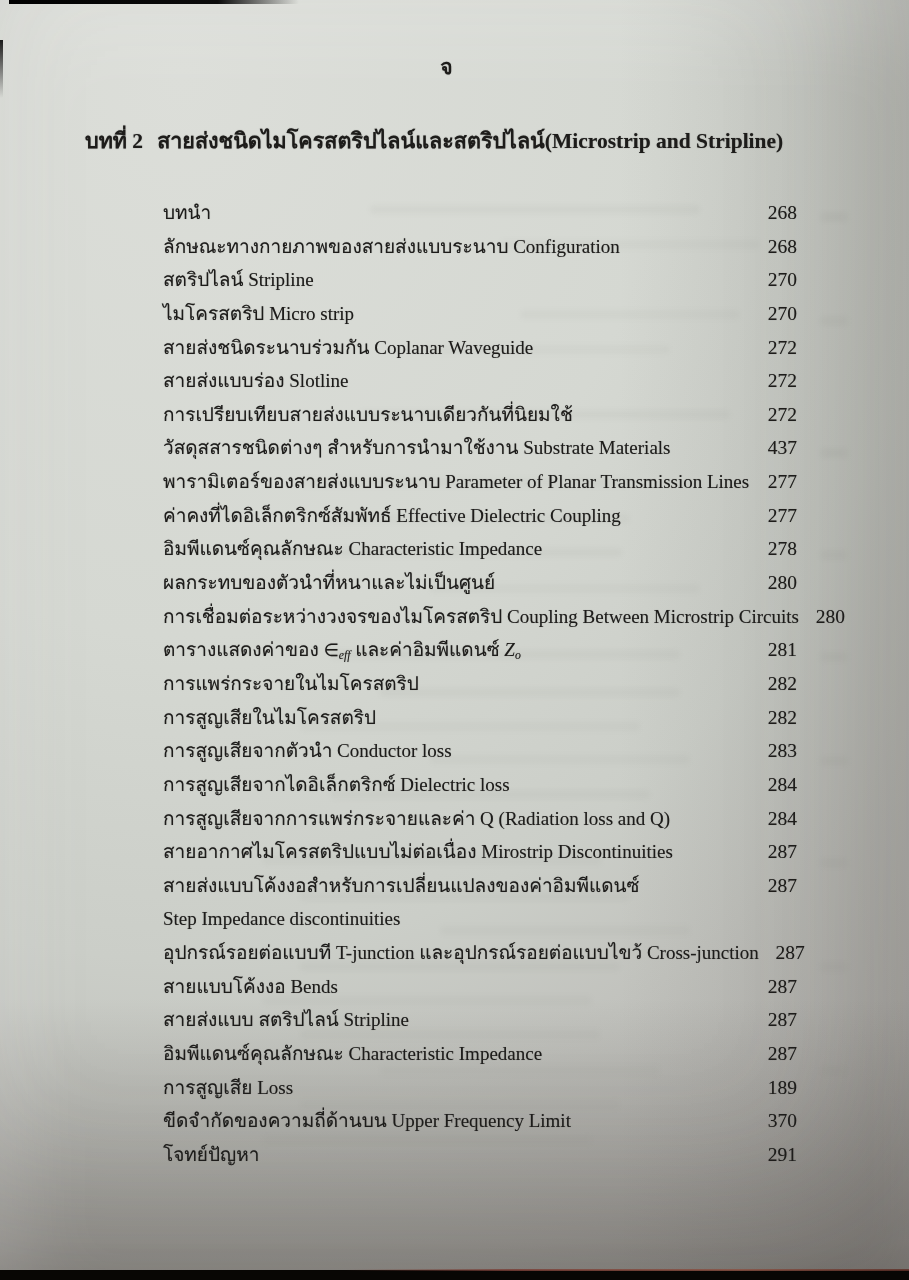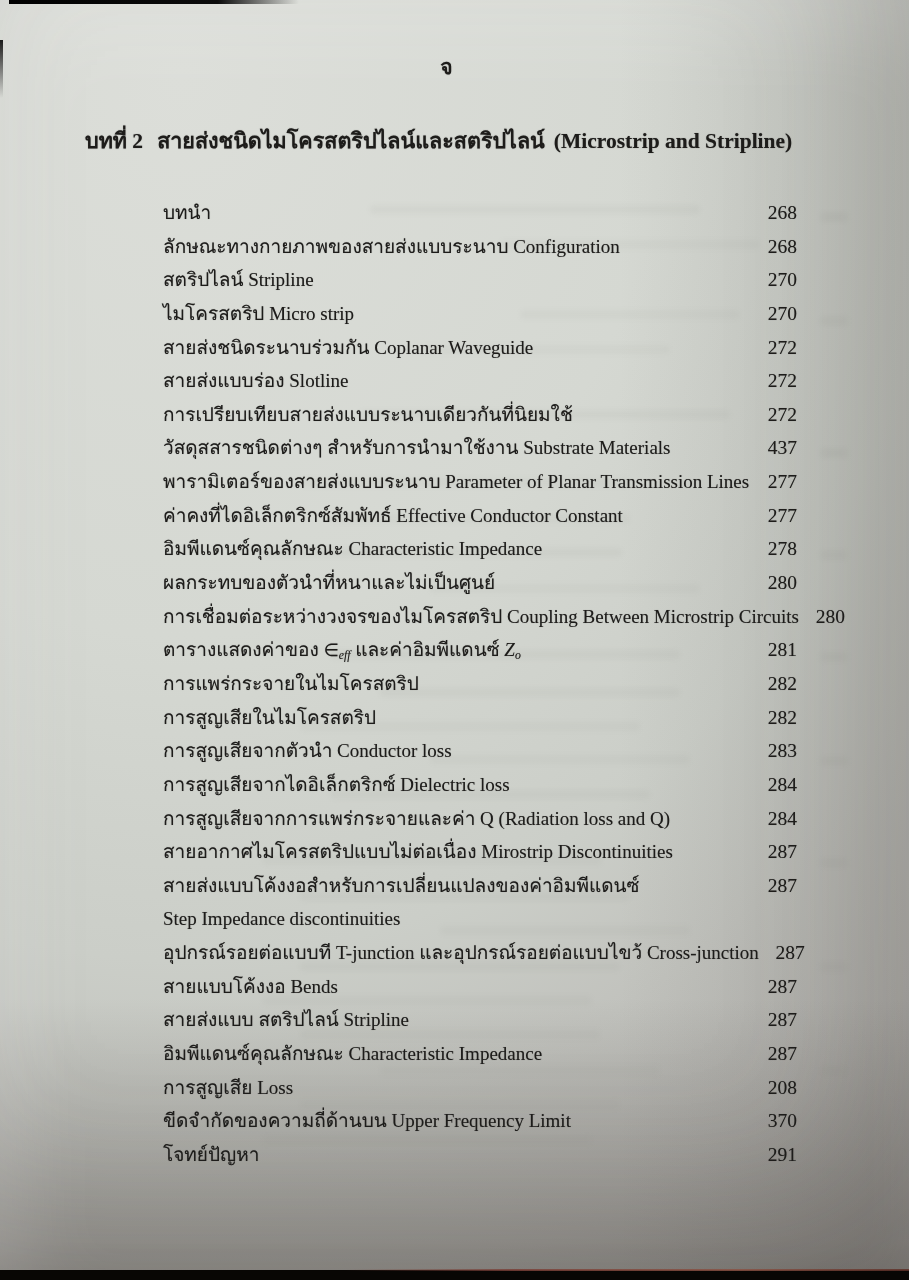--- a/index.html
+++ b/index.html
@@ -22,21 +22,21 @@
     position:absolute;top:50px;left:0;right:16px;
     text-align:center;font-size:21px;font-weight:bold;
     text-shadow:0 0 1px rgba(40,40,40,.45);
   }
   .chapter-line{
     position:absolute;top:124px;left:85px;right:40px;
     font-size:21.5px;font-weight:bold;line-height:34px;white-space:nowrap;
     text-shadow:0 0 1px rgba(35,35,35,.5);
   }
   .chapter-line .chnum{margin-right:14px;}
-  .chapter-line .chth{margin-right:9px;}
+  .chapter-line .chth{margin-right:0;}
   .toc{
     position:absolute;top:161px;left:163px;width:634px;
   }
   .toc-row{
     display:flex;justify-content:space-between;align-items:baseline;
     height:33.65px;line-height:33.65px;
   }
   .toc-label{
     font-size:19px;white-space:nowrap;flex:1 1 auto;overflow:visible;
     text-shadow:0 0 0.8px rgba(45,45,45,.45);
@@ -148,21 +148,21 @@
         </div>
         <div class="toc-row">
           <span class="toc-label">วัสดุสสารชนิดต่างๆ สำหรับการนำมาใช้งาน Substrate Materials</span>
           <span class="toc-page">437</span>
         </div>
         <div class="toc-row">
           <span class="toc-label">พารามิเตอร์ของสายส่งแบบระนาบ Parameter of  Planar Transmission Lines</span>
           <span class="toc-page">277</span>
         </div>
         <div class="toc-row">
-          <span class="toc-label">ค่าคงที่ไดอิเล็กตริกซ์สัมพัทธ์ Effective Conductor Constant</span>
+          <span class="toc-label">ค่าคงที่ไดอิเล็กตริกซ์สัมพัทธ์ Effective Dielectric Coupling</span>
           <span class="toc-page">277</span>
         </div>
         <div class="toc-row">
           <span class="toc-label">อิมพีแดนซ์คุณลักษณะ  Characteristic Impedance</span>
           <span class="toc-page">278</span>
         </div>
         <div class="toc-row">
           <span class="toc-label">ผลกระทบของตัวนำที่หนาและไม่เป็นศูนย์</span>
           <span class="toc-page">280</span>
         </div>
@@ -217,21 +217,21 @@
         <div class="toc-row">
           <span class="toc-label">สายส่งแบบ สตริปไลน์  Stripline</span>
           <span class="toc-page">287</span>
         </div>
         <div class="toc-row">
           <span class="toc-label">อิมพีแดนซ์คุณลักษณะ Characteristic Impedance</span>
           <span class="toc-page">287</span>
         </div>
         <div class="toc-row">
           <span class="toc-label">การสูญเสีย  Loss</span>
-          <span class="toc-page">208</span>
+          <span class="toc-page">189</span>
         </div>
         <div class="toc-row">
           <span class="toc-label">ขีดจำกัดของความถี่ด้านบน  Upper Frequency Limit</span>
           <span class="toc-page">370</span>
         </div>
         <div class="toc-row">
           <span class="toc-label">โจทย์ปัญหา</span>
           <span class="toc-page">291</span>
         </div>
       </div>

